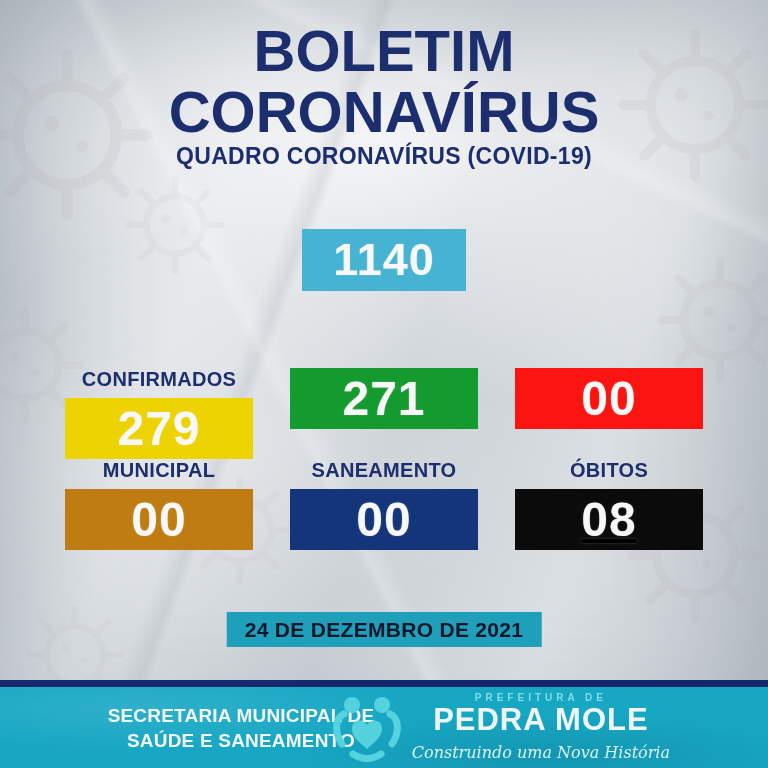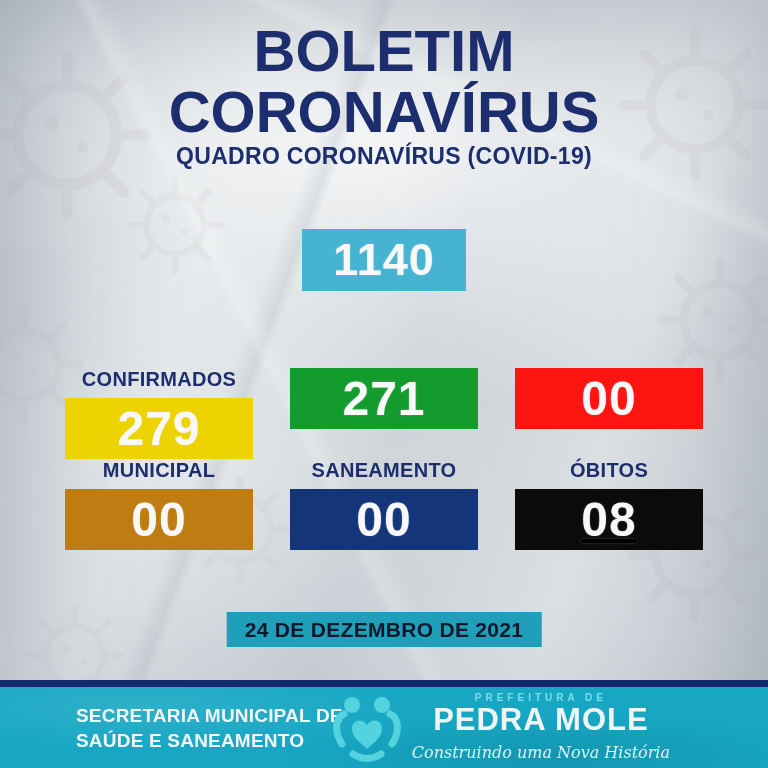--- a/index.html
+++ b/index.html
@@ -56,21 +56,21 @@
   .separator{position:absolute;top:680px;left:0;width:100%;height:7px;z-index:3;}
   .footer{
     position:absolute;top:687px;left:0;width:100%;height:81px;z-index:3;
     background:
       radial-gradient(60% 90% at 18% 25%, rgba(255,255,255,.10), transparent 60%),
       radial-gradient(55% 80% at 72% 85%, rgba(0,45,65,.14), transparent 65%),
       #17a7c3;
   }
   .dept{
     position:absolute;left:76px;top:50%;transform:translateY(-50%);width:330px;
-    color:#f2f6f5;font-size:19px;font-weight:700;line-height:1.32;letter-spacing:.2px;
+    text-align:center;color:#f2f6f5;font-size:19px;font-weight:700;line-height:1.32;letter-spacing:.2px;
   }
   .logo{position:absolute;right:98px;top:50%;transform:translateY(-50%);
     display:flex;align-items:flex-start;gap:9px;}
   .logo-text{text-align:center;color:#eef6f6;}
   .logo-small{font-size:10px;font-weight:700;letter-spacing:4px;color:#7fdde8;margin-bottom:1px;}
   .logo-name{font-size:31px;font-weight:700;letter-spacing:1px;line-height:1;color:#eff5f4;}
   .logo-tagline{font-family:"DejaVu Serif",serif;font-style:italic;font-size:16px;color:#d9f3f5;margin-top:8px;}
 </style>
 </head>
 <body>

